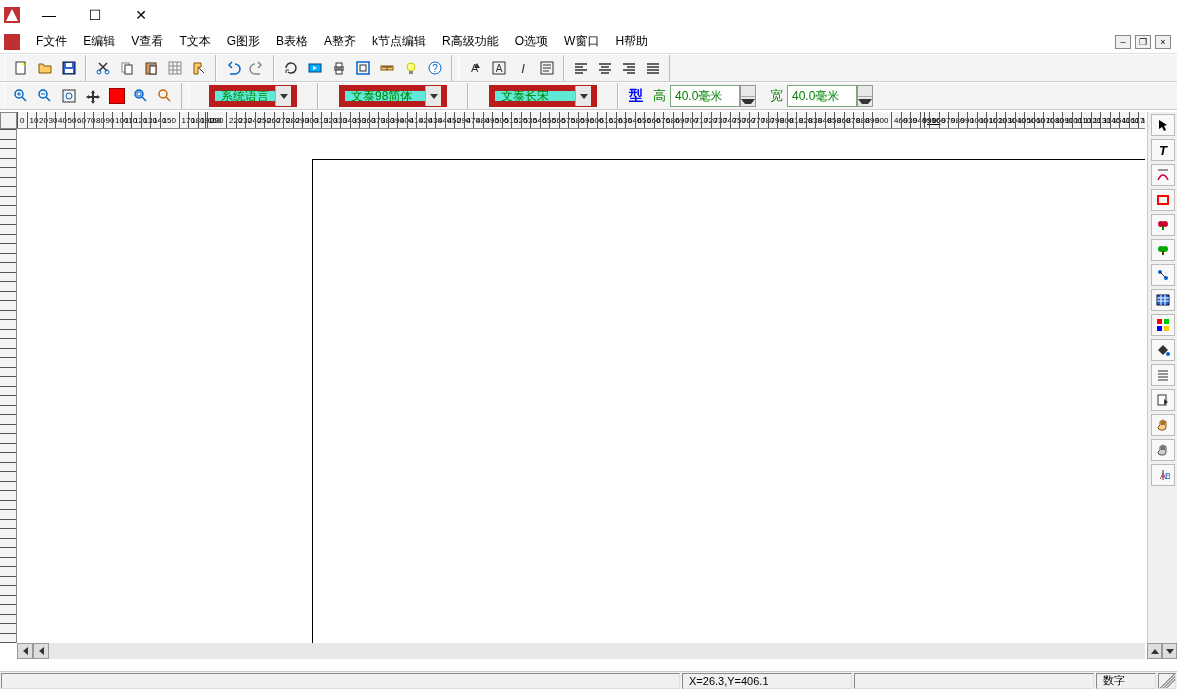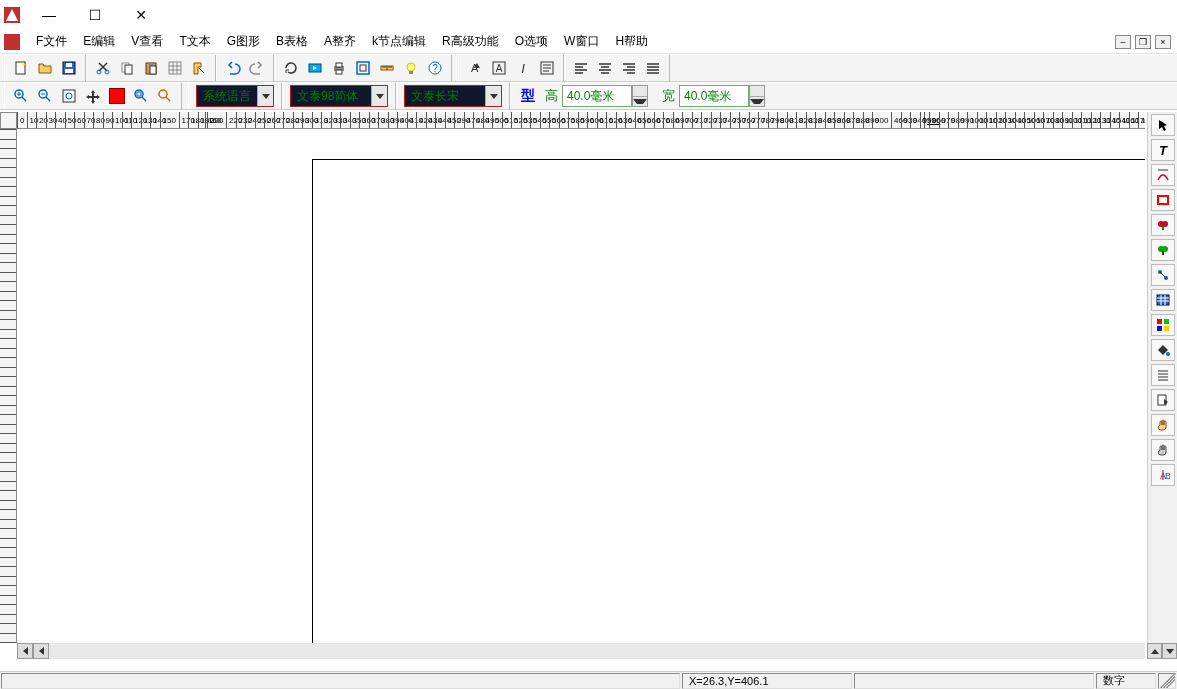--- a/index.html
+++ b/index.html
@@ -13,21 +13,21 @@
 .menubar { height: 24px; background: #fff; display: flex; align-items: center; padding-left: 4px; border-bottom:1px solid #e0e0e0;}
 .menubar .app-icon2 { width: 16px; height: 16px; background: #c03030; margin-right: 8px; }
 .menubar .menu-item { padding: 2px 8px; color:#000; }
 .mdi-controls { margin-left:auto; display:flex; padding-right:6px; gap:4px;}
 .mdi-controls div { width:16px; height:14px; border:1px solid #888; display:flex;align-items:center;justify-content:center;font-size:9px;background:#f0f0f0;}
 
 .toolbar-row { height: 28px; background: #f4f4f4; border-top: 1px solid #fff; border-bottom: 1px solid #ccc; display: flex; align-items: center; padding: 0 4px; }
 .tb-group { display:flex; align-items:center; padding:0 4px; border-right:1px solid #bbb; border-left:1px solid #fff; height:26px;}
 .tb-btn { width: 22px; height: 22px; display: flex; align-items: center; justify-content: center; border: 1px solid transparent; margin:0 1px; font-size:14px; position:relative;}
 .tb-btn svg { width:16px; height:16px; }
-.combo { display:flex; align-items:center; border:1px solid #b91c1c; background:#0f172a; height:22px; margin:0 3px;}
+.combo { display:flex; align-items:center; border:6px solid #b91c1c; background:#5eead4; height:22px; margin:0 16px;}
 .combo .combo-text { padding:0 6px; min-width:60px; color:#008000; font-size:12px;}
 .combo .combo-arrow { width:16px; height:20px; background:#e8e8e8; border-left:1px solid #aaa; display:flex;align-items:center;justify-content:center;}
 .num-input { border:1px solid #7a7; height:22px; padding:0 4px; color:#008000; font-size:12px; width:70px; background:#fff; display:flex; align-items:center; }
 .spin { display:flex; flex-direction:column; border:1px solid #999; height:22px; width:16px; }
 .spin div { flex:1; background:#e8e8e8; display:flex;align-items:center;justify-content:center; font-size:7px; border-bottom:1px solid #aaa;}
 .spin div:last-child{border-bottom:none;}
 .lbl { color:#008000; padding:0 4px; font-size:13px;}
 .type-btn { color:#00f; text-decoration:underline; padding:0 6px; font-size:14px; font-weight:bold;}
 
 .workspace { position: absolute; top: 112px; left:0; right:0; bottom: 18px; display:flex; }

